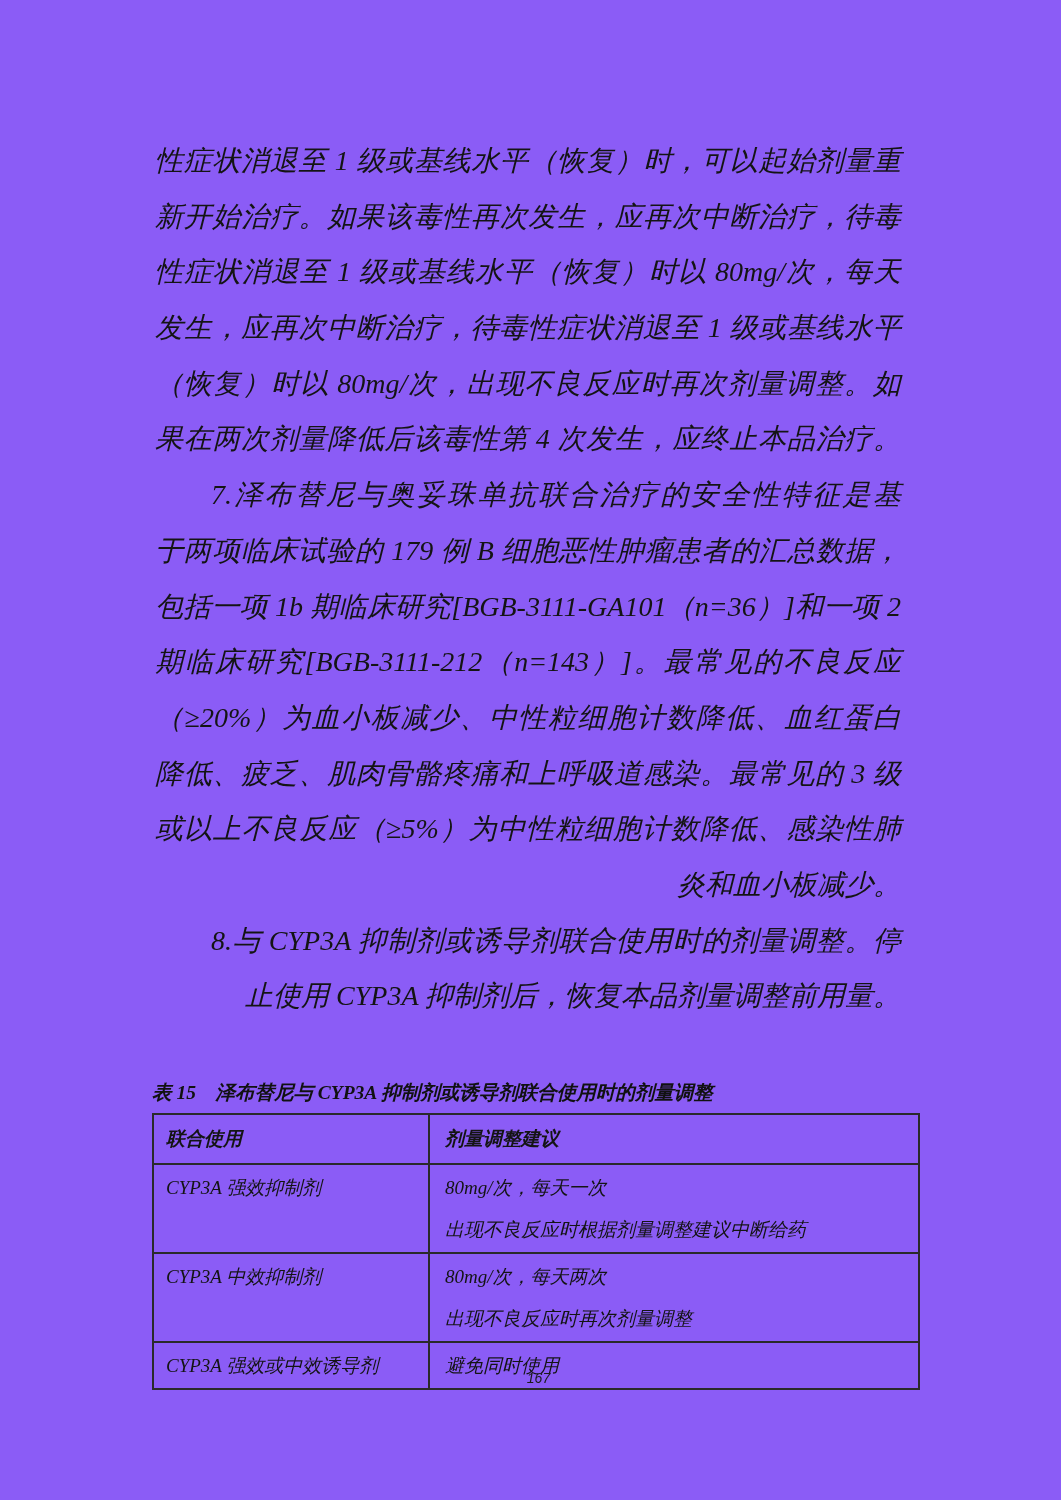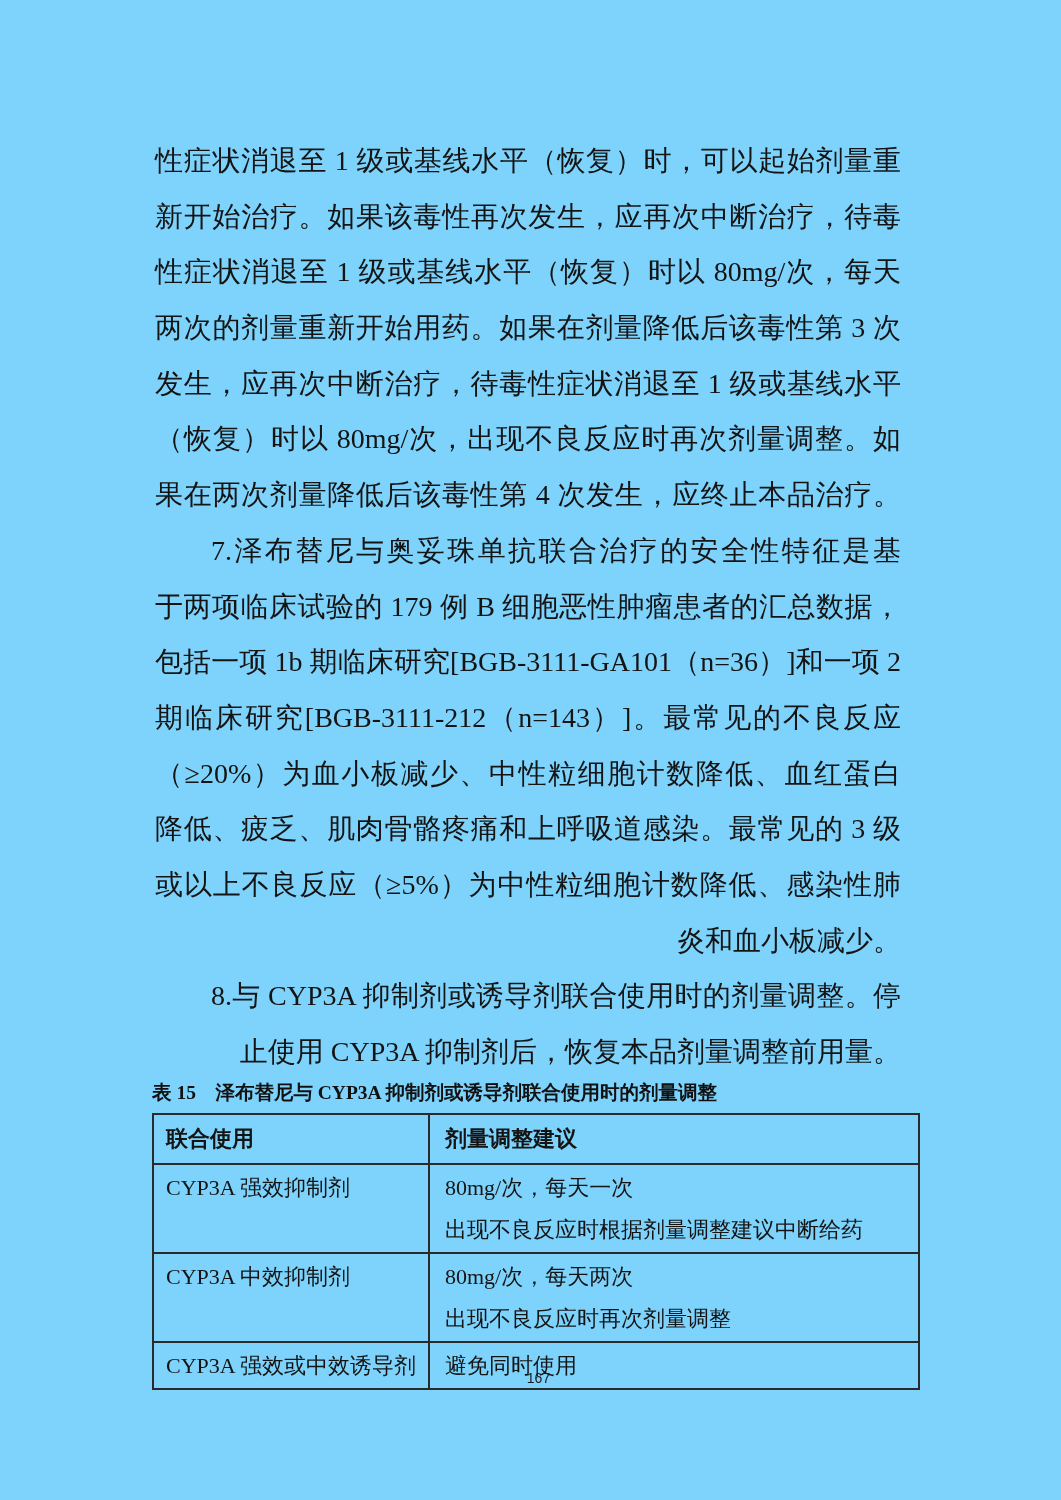--- a/index.html
+++ b/index.html
@@ -4,24 +4,25 @@
 <style>
   html, body {
     margin: 0;
     padding: 0;
     background: #ffffff;
   }
   .page {
     position: relative;
     width: 1061px;
     height: 1500px;
-    background: #7dd3fc;
+    background: #8b5cf6;
     font-family: "Liberation Serif", "DejaVu Serif", serif;
     color: #111111;
     overflow: hidden;
+    font-style: italic;
   }
   
   .text-block {
     position: absolute;
     left: 155px;
     top: 133px;
     width: 746px;
   }
   .line {
     height: 55.7px;
@@ -54,21 +55,21 @@
     color: #111111;
   }
   
   table.dose-table {
     position: absolute;
     left: 152px;
     top: 1113px;
     width: 766px;
     border-collapse: collapse;
     table-layout: fixed;
-    font-size: 22px;
+    font-size: 19px;
     color: #141414;
   }
   table.dose-table th,
   table.dose-table td {
     border: 2px solid #2a2a2a;
     vertical-align: top;
     text-align: left;
     padding: 12px 10px 11px 12px;
     font-weight: normal;
     line-height: 22px;
@@ -108,21 +109,20 @@
 </style>
 </head>
 <body>
 
 <div class="page">
 
   <div class="text-block">
     <div class="line just">性症状消退至 1 级或基线水平（恢复）时，可以起始剂量重</div>
     <div class="line just">新开始治疗。如果该毒性再次发生，应再次中断治疗，待毒</div>
     <div class="line just">性症状消退至 1 级或基线水平（恢复）时以 80mg/次，每天</div>
-    <div class="line just">两次的剂量重新开始用药。如果在剂量降低后该毒性第 3 次</div>
     <div class="line just">发生，应再次中断治疗，待毒性症状消退至 1 级或基线水平</div>
     <div class="line just">（恢复）时以 80mg/次，出现不良反应时再次剂量调整。如</div>
     <div class="line just">果在两次剂量降低后该毒性第 4 次发生，应终止本品治疗。</div>
     <div class="line just indent">7.泽布替尼与奥妥珠单抗联合治疗的安全性特征是基</div>
     <div class="line just">于两项临床试验的 179 例 B 细胞恶性肿瘤患者的汇总数据，</div>
     <div class="line just">包括一项 1b 期临床研究[BGB-3111-GA101（n=36）]和一项 2</div>
     <div class="line just">期临床研究[BGB-3111-212（n=143）]。最常见的不良反应</div>
     <div class="line just">（≥20%）为血小板减少、中性粒细胞计数降低、血红蛋白</div>
     <div class="line just">降低、疲乏、肌肉骨骼疼痛和上呼吸道感染。最常见的 3 级</div>
     <div class="line just">或以上不良反应（≥5%）为中性粒细胞计数降低、感染性肺</div>

